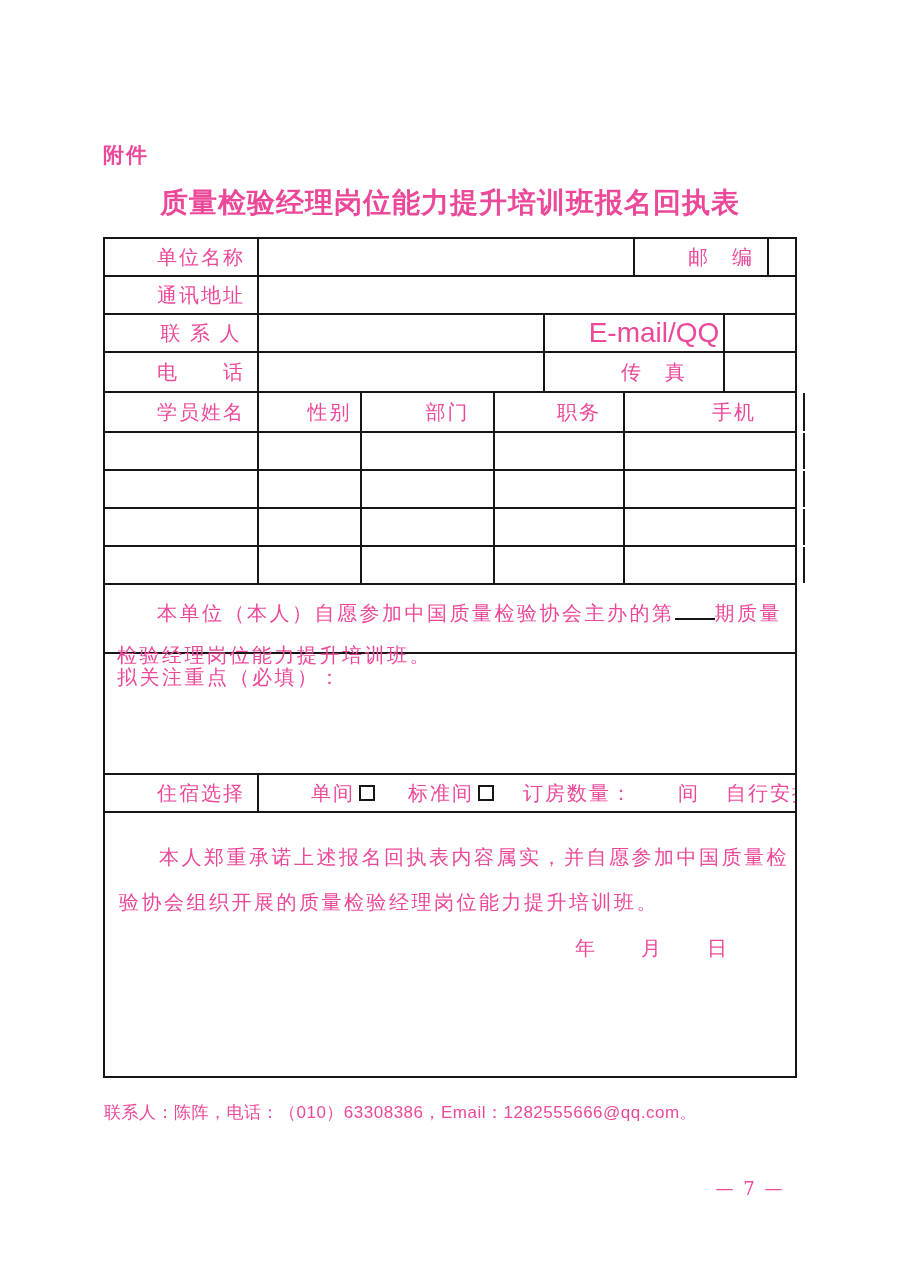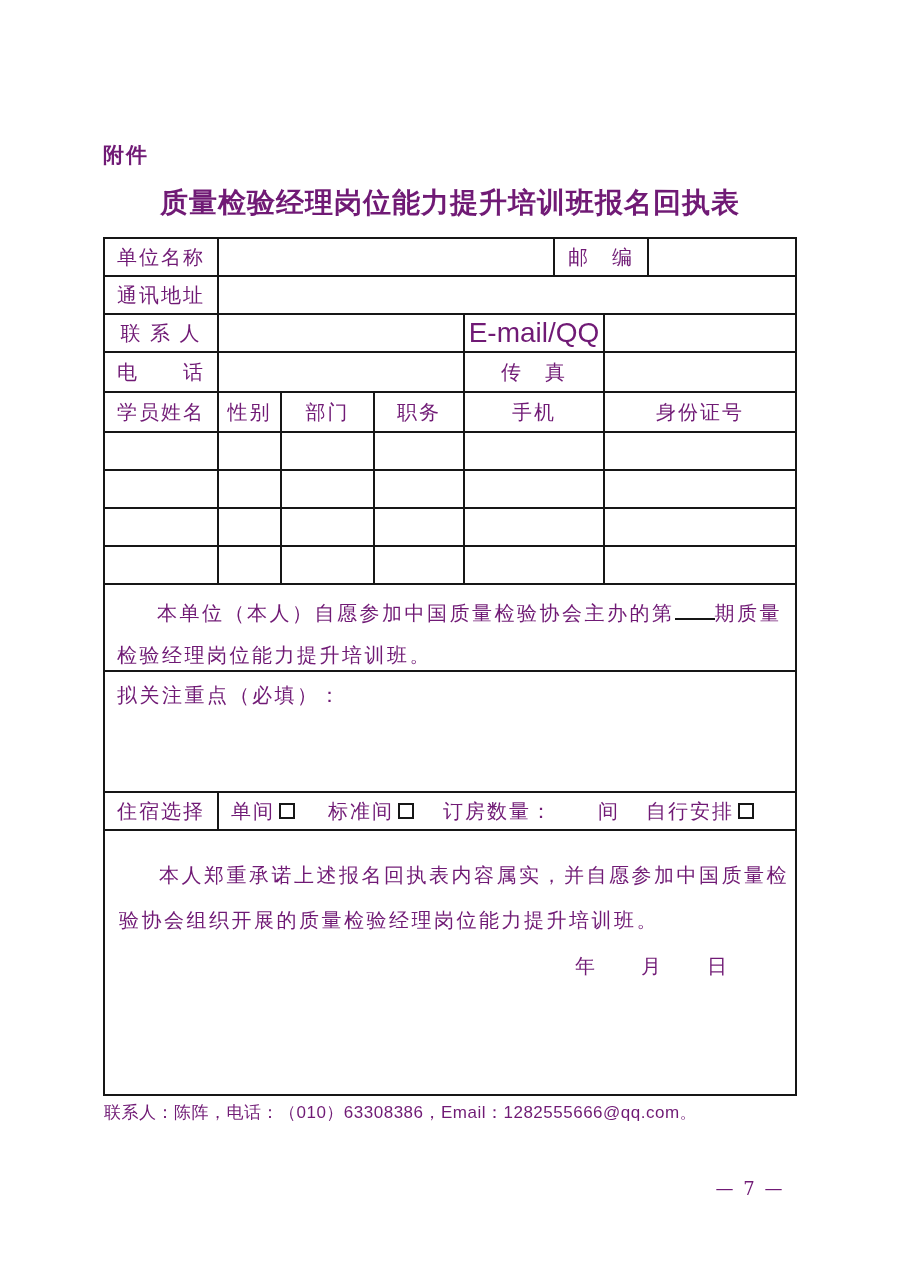--- a/index.html
+++ b/index.html
@@ -1,34 +1,34 @@
 <!DOCTYPE html>
 <html><head>
 <meta charset="utf-8">
 <style>
   * { margin:0; padding:0; box-sizing:border-box; }
   html,body { background:#e8e8e8; }
   .page {
     position:relative; width:900px; height:1273px; background:#ffffff;
-    font-family:"Liberation Sans", sans-serif; color:#701a75; margin:0 auto;
+    font-family:"Liberation Sans", sans-serif; color:#ec4899; margin:0 auto;
     overflow:hidden;
   }
   .attachment { position:absolute; left:103px; top:141px; font-size:21px; font-weight:bold; letter-spacing:2px; }
   .doc-title  { position:absolute; left:0; right:0; top:184px; text-align:center;
                 font-size:28px; font-weight:bold; letter-spacing:1px; }
 
   .form-table { position:absolute; left:103px; top:237px; width:694px;
                 border:2px solid #161616; }
   .row  { display:flex; border-bottom:2px solid #161616; }
   .row:last-child { border-bottom:none; }
-  .h38 { height:38px; } .h40 { height:40px; } .h85 { height:87px; }
+  .h38 { height:38px; } .h40 { height:40px; } .h85 { height:69px; }
   .h121 { height:121px; } .h263 { height:263px; }
 
   .cell { display:flex; align-items:center; border-right:2px solid #161616;
-          font-size:20px; letter-spacing:2px; overflow:hidden; }
+          font-size:20px; letter-spacing:2px; overflow:hidden;margin-left:40px; }
   .cell:last-child { border-right:none; }
   .lbl   { justify-content:center; text-align:center; }
   .w114 { width:114px; flex:0 0 114px; } .w336 { width:336px; flex:0 0 336px; }
   .w94  { width:94px;  flex:0 0 94px; }  .w246 { width:246px; flex:0 0 246px; }
   .w140 { width:140px; flex:0 0 140px; } .w63  { width:63px;  flex:0 0 63px; }
   .w93  { width:93px;  flex:0 0 93px; }  .w90  { width:90px;  flex:0 0 90px;text-align:right; }
   .flex1 { flex:1 1 auto; }
   .email-lbl { letter-spacing:0; font-size:28px; }
 
   .para-cell { display:block; padding:7px 12px 0 12px; }

